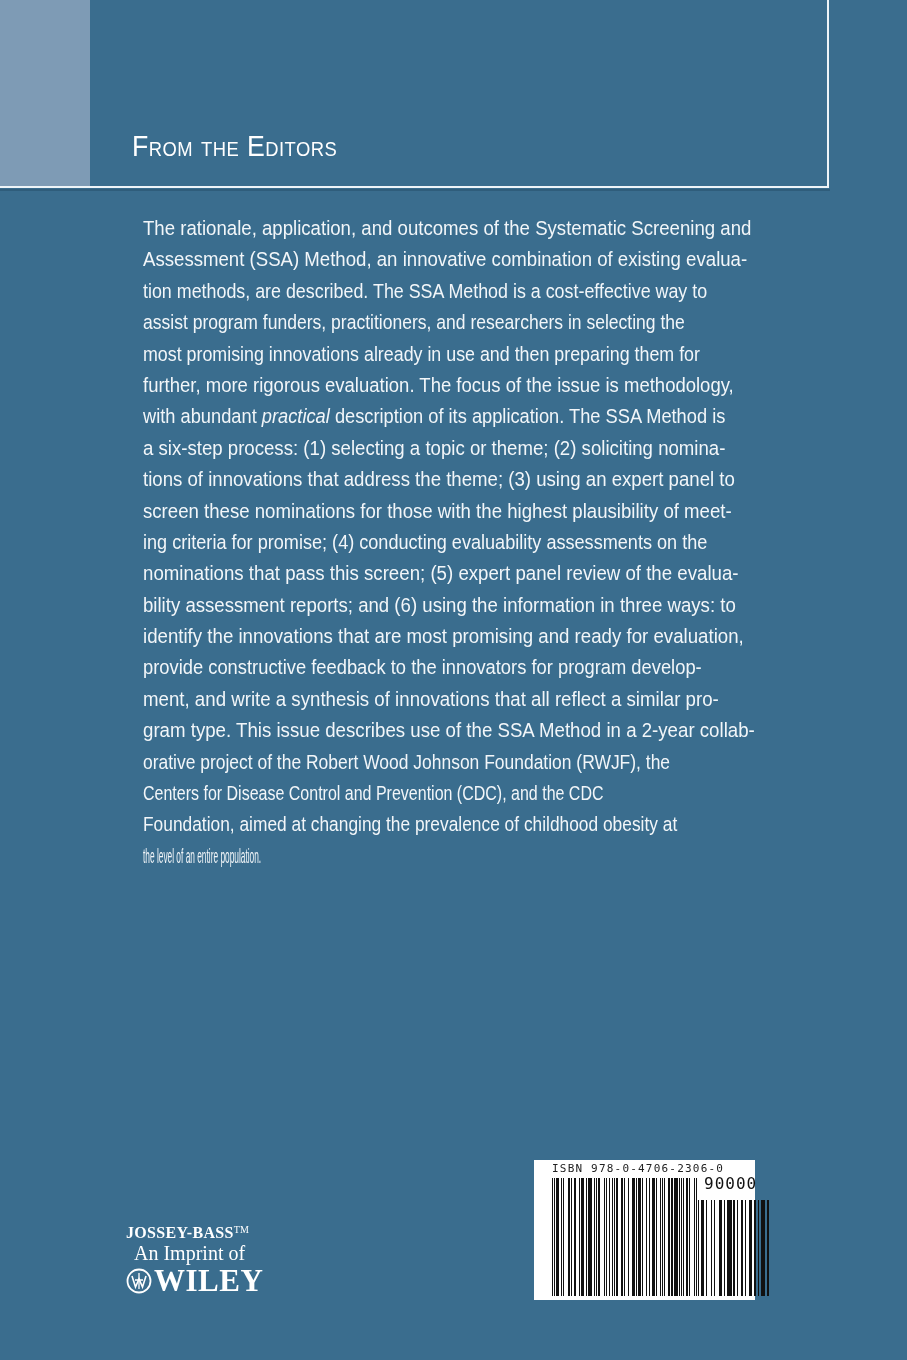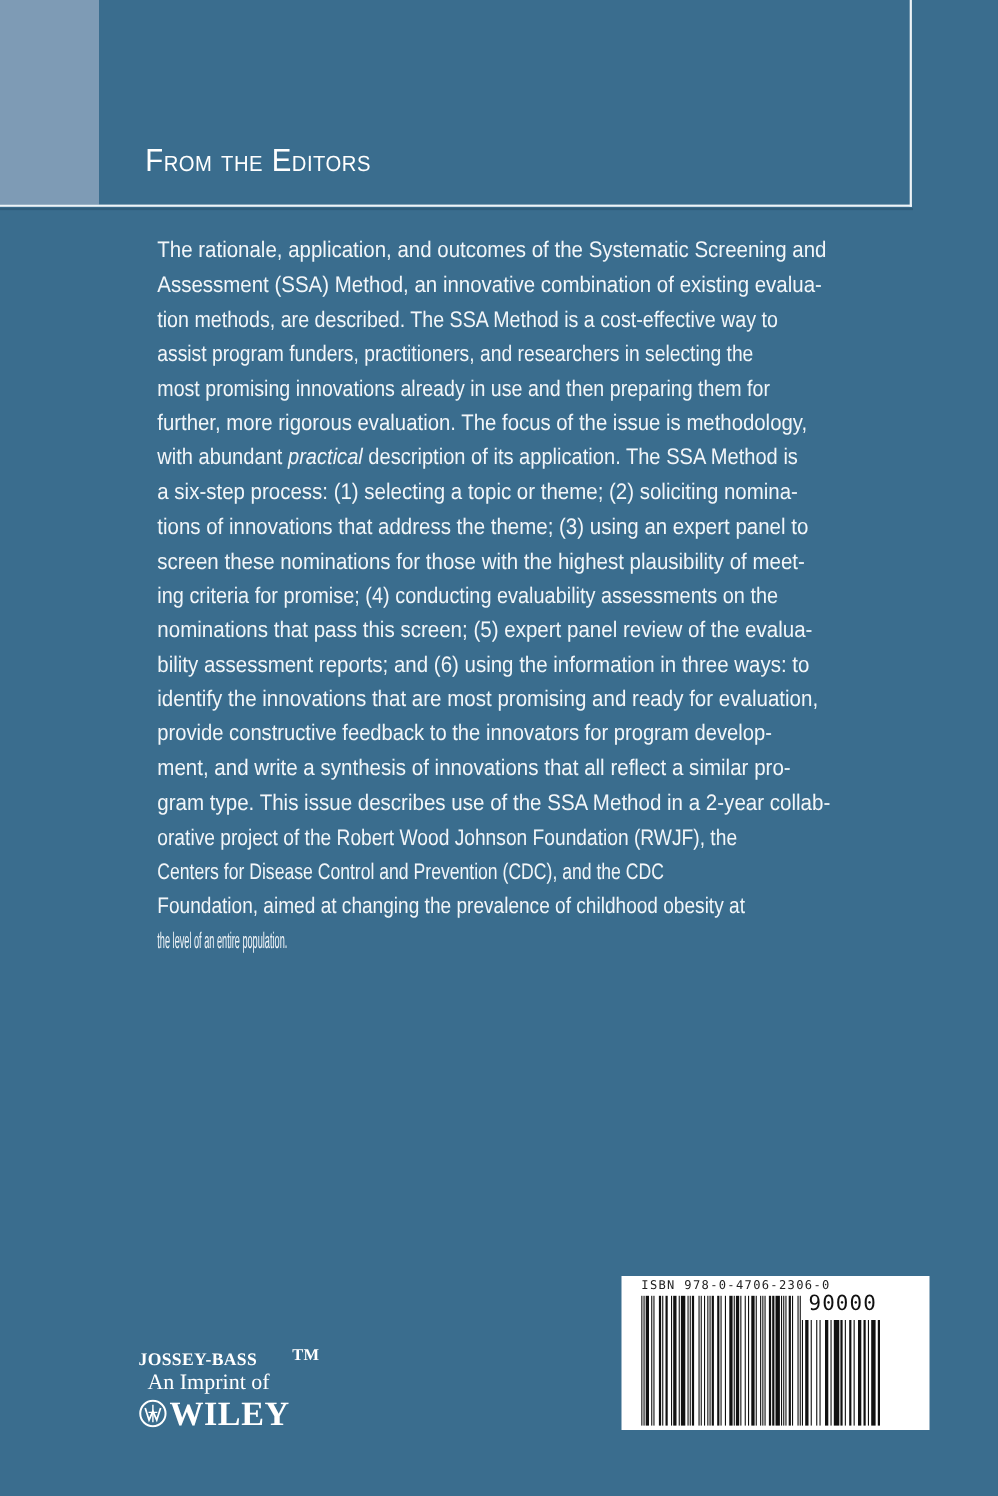--- a/index.html
+++ b/index.html
@@ -35,35 +35,35 @@
     display: block; height: 31.4px; line-height: 31.4px;
     font-size: 20.5px; white-space: nowrap; color: #f2f6f9;
     transform-origin: left center;
   }
   .line em { font-style: italic; }
   .publisher {
     position: absolute; left: 126px; top: 1224px; color: #ffffff;
     font-family: "Liberation Serif", "DejaVu Serif", serif;
   }
   .pub-line1 { font-size: 16px; font-weight: bold; letter-spacing: 0.3px; white-space: nowrap; }
-  .pub-line1 sup { font-size: 15px; font-weight: bold; vertical-align: 5px; margin-left: 32px; }
+  .pub-line1 sup { font-size: 10px; font-weight: normal; vertical-align: 5px; }
   .pub-line2 { font-size: 20px; margin-left: 8px; margin-top: 0px; white-space: nowrap; }
   .pub-line3 { display: flex; align-items: center; margin-top: 1px; }
   .wiley-word { font-size: 31px; font-weight: bold; letter-spacing: 0.5px; line-height: 30px; }
   .wiley-icon { width: 26px; height: 26px; margin-right: 2px; }
   .barcode-box {
-    position: absolute; left: 565px; top: 1160px; width: 280px; height: 140px;
+    position: absolute; left: 534px; top: 1160px; width: 221px; height: 140px;
     background: #ffffff; box-sizing: border-box;
   }
   .isbn-label {
     position: absolute; left: 18px; top: 2px; font-size: 11px; letter-spacing: 1.2px;
     color: #222; font-family: "DejaVu Sans Mono", monospace; white-space: nowrap;
   }
   .price-code {
-    position: absolute; left: 170px; top: 14px; font-size: 19px; letter-spacing: 1px;
+    position: absolute; left: 170px; top: 14px; font-size: 16px; letter-spacing: 1px;
     color: #111; font-family: "DejaVu Sans Mono", monospace;
   }
   .isbn-number {
     position: absolute; left: 4px; top: 110px; font-size: 22px; letter-spacing: 0px;
     color: #111; font-family: "DejaVu Sans Mono", monospace; white-space: nowrap;
     background: #fff; padding-right: 2px;
   }
   .bars-main { position: absolute; left: 18px; top: 18px; width: 146px; height: 118px; }
   .bars-addon { position: absolute; left: 164px; top: 40px; width: 74px; height: 96px; }
   .bars-main span, .bars-addon span { position: absolute; top: 0; bottom: 0; background: #111; }

